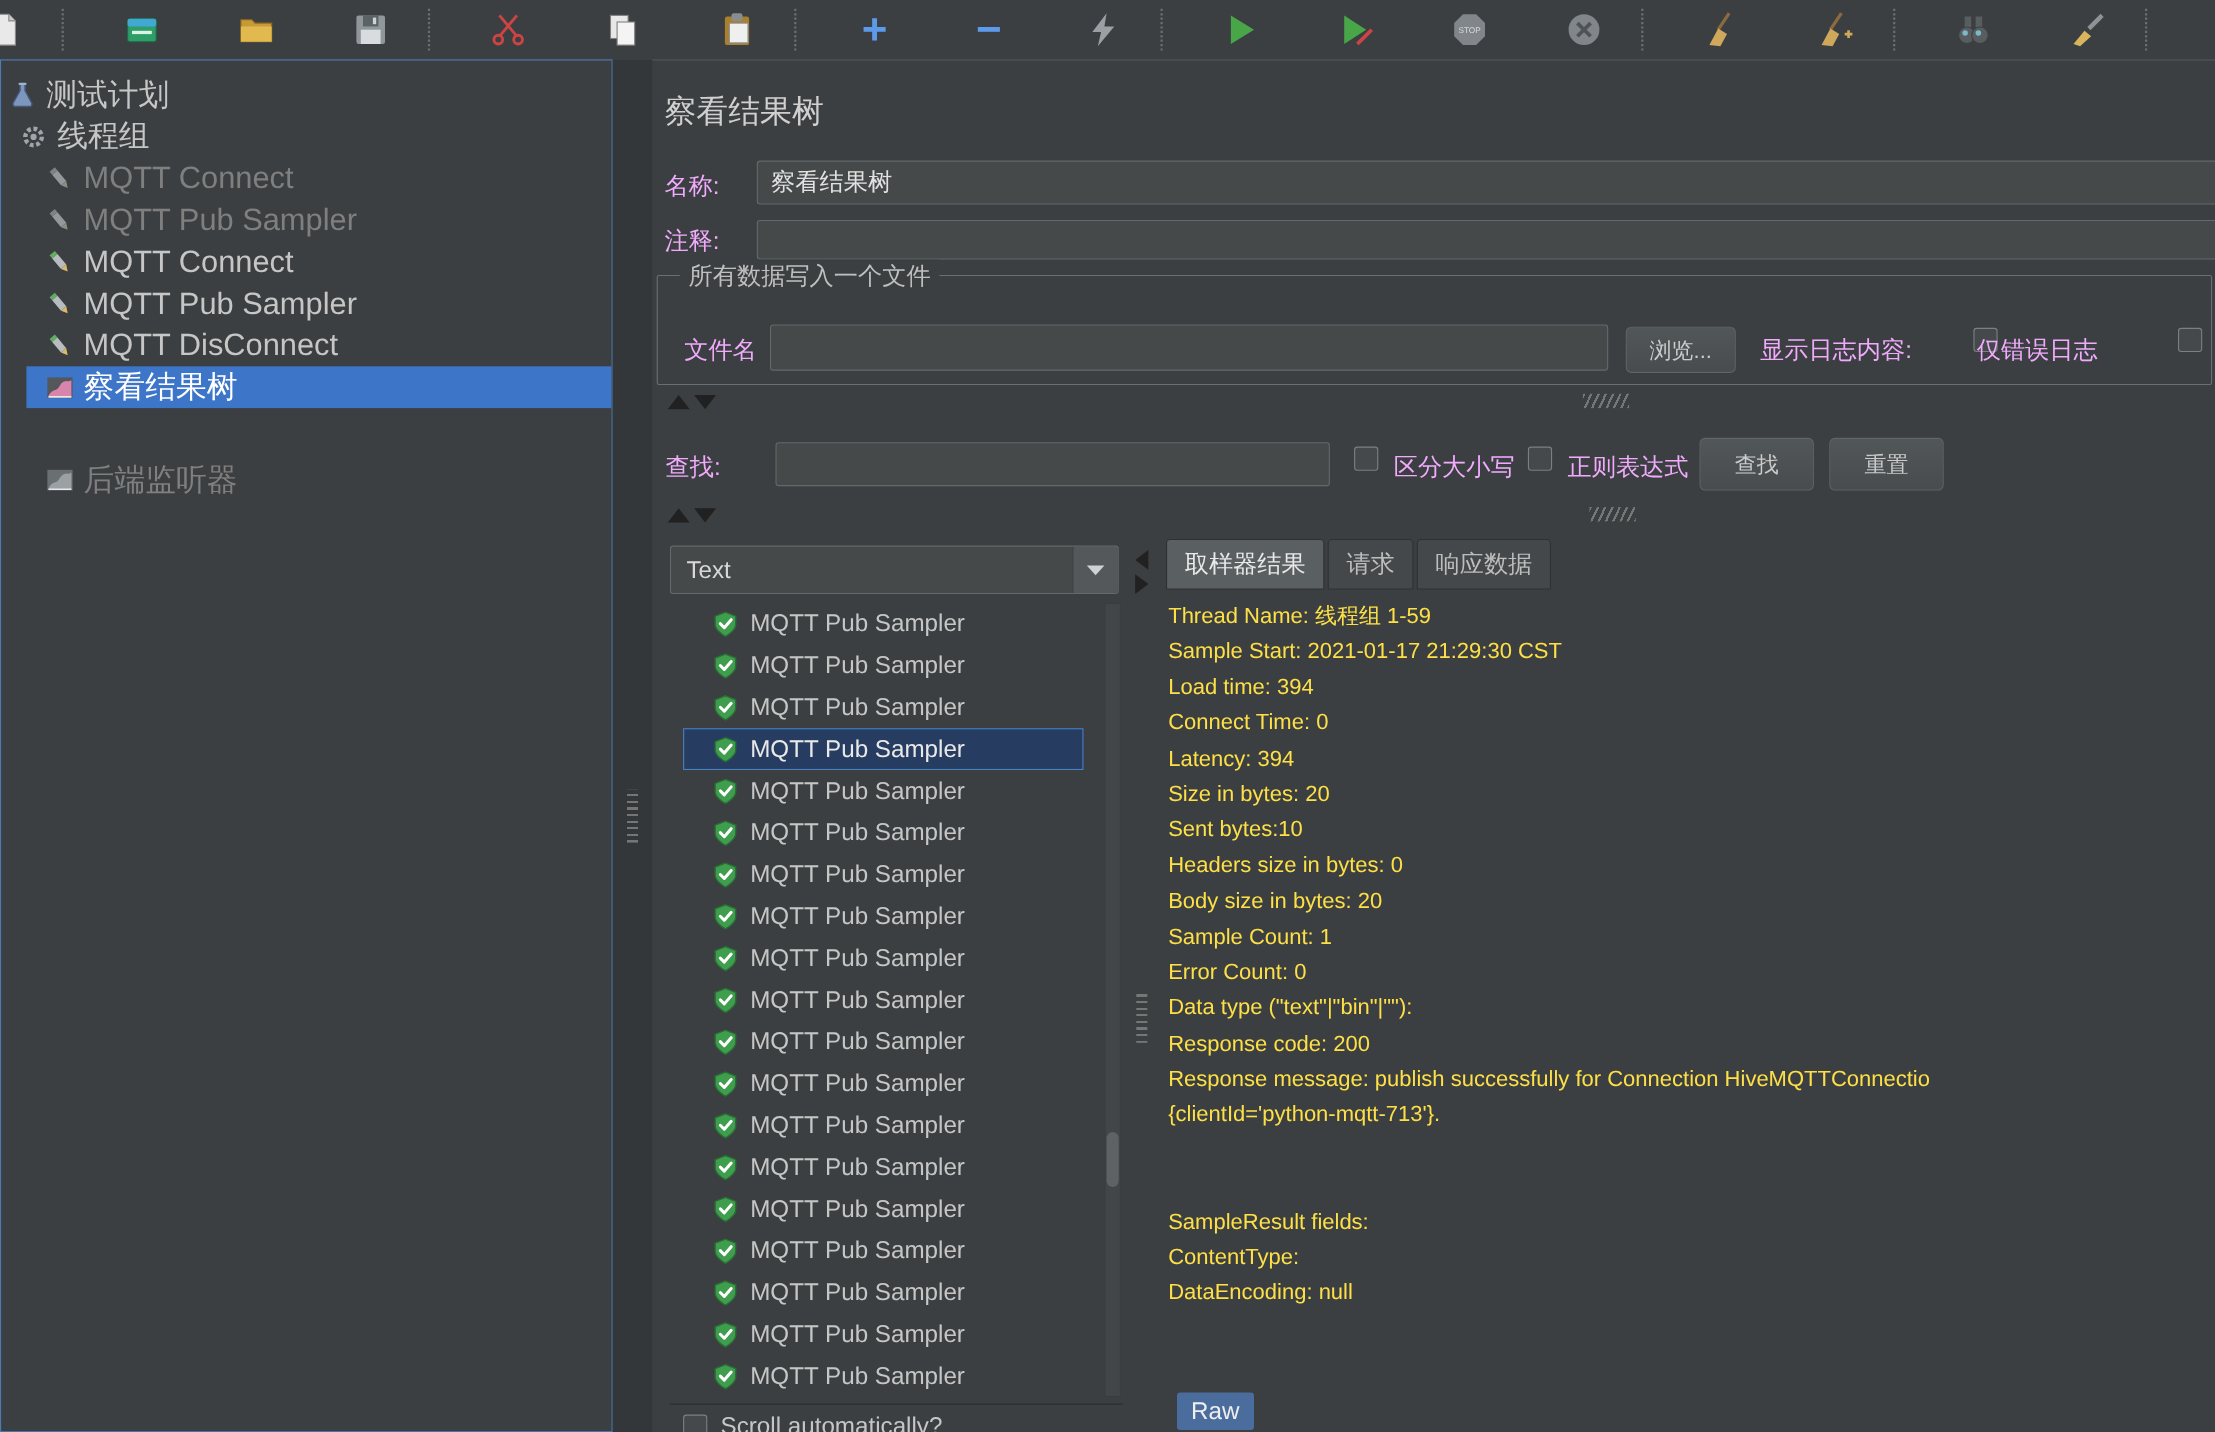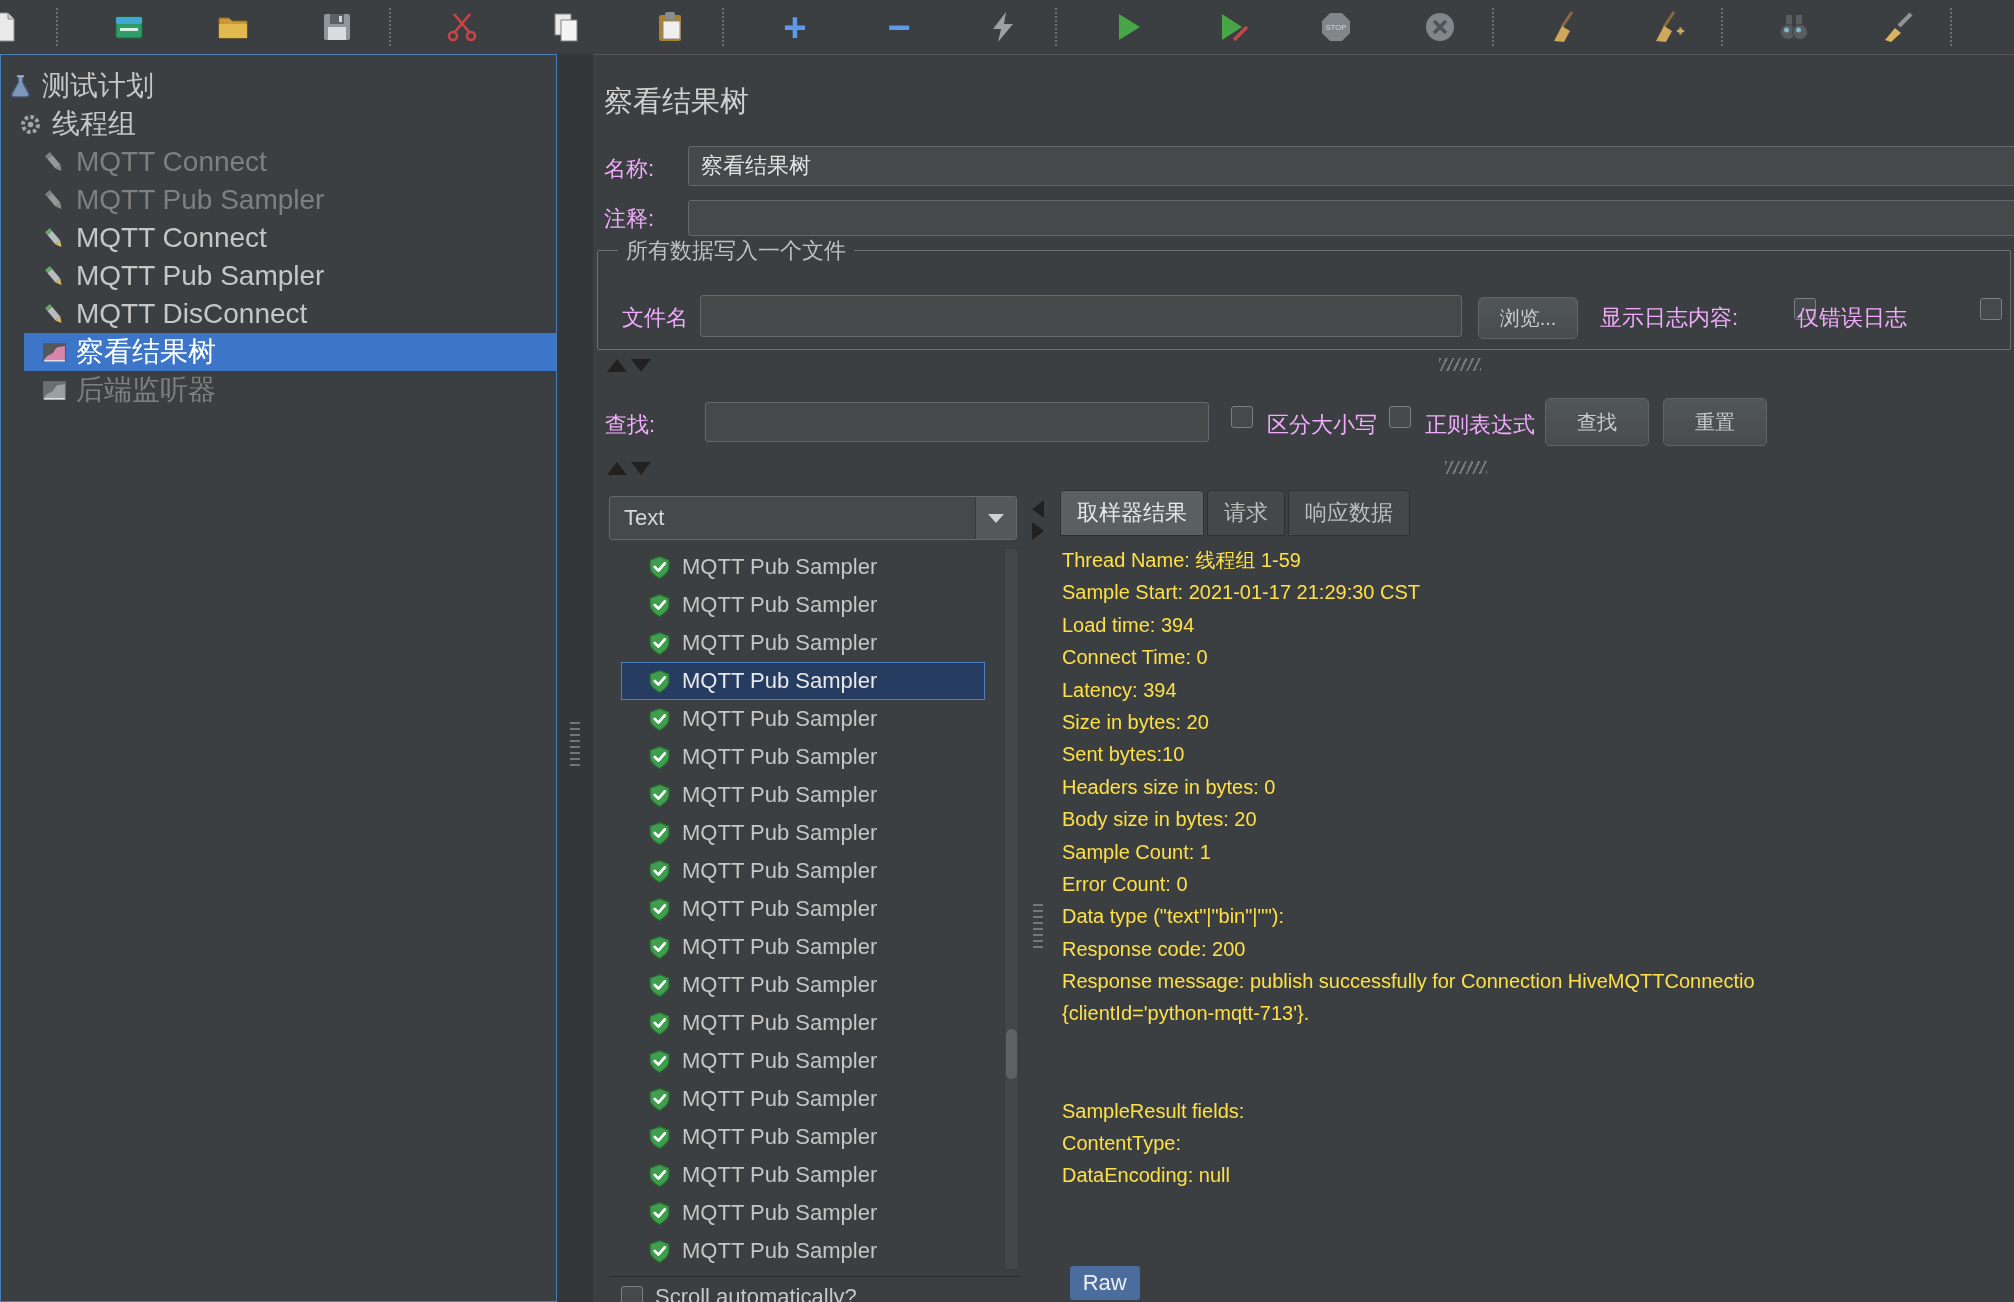--- a/index.html
+++ b/index.html
@@ -288,21 +288,21 @@
       <div class="tree-row selected" style="margin-left: 23px; padding-left: 17px;">
         <span class="ticon">
           <svg width="25" height="25" viewBox="0 0 24 24">
             <rect x="1" y="3" width="22" height="18" fill="#54585b"></rect>
             <path d="M2 19c4-7 7-3 10-9 3-5.5 7-2.5 10-4.5V20H2z" fill="#d884ad"></path>
             <path d="M2 20h20" stroke="#e8e8e8" stroke-width="1.4"></path>
           </svg>
         </span>
         <span>察看结果树</span>
       </div>
-      <div class="tree-row disabled" style="padding-left: 40px;">
+      <div class="tree-row disabled" style="padding-left: 40px; margin-top: 46px;">
         <span class="ticon">
           <svg width="25" height="25" viewBox="0 0 24 24">
             <rect x="1" y="3" width="22" height="18" fill="#6a6f72"></rect>
             <path d="M2 19c4-7 7-3 10-9 3-5.5 7-2.5 10-4.5V20H2z" fill="#9aa0a3"></path>
             <path d="M2 20h20" stroke="#e8e8e8" stroke-width="1.4"></path>
           </svg>
         </span>
         <span>后端监听器</span>
       </div>
     </div>

